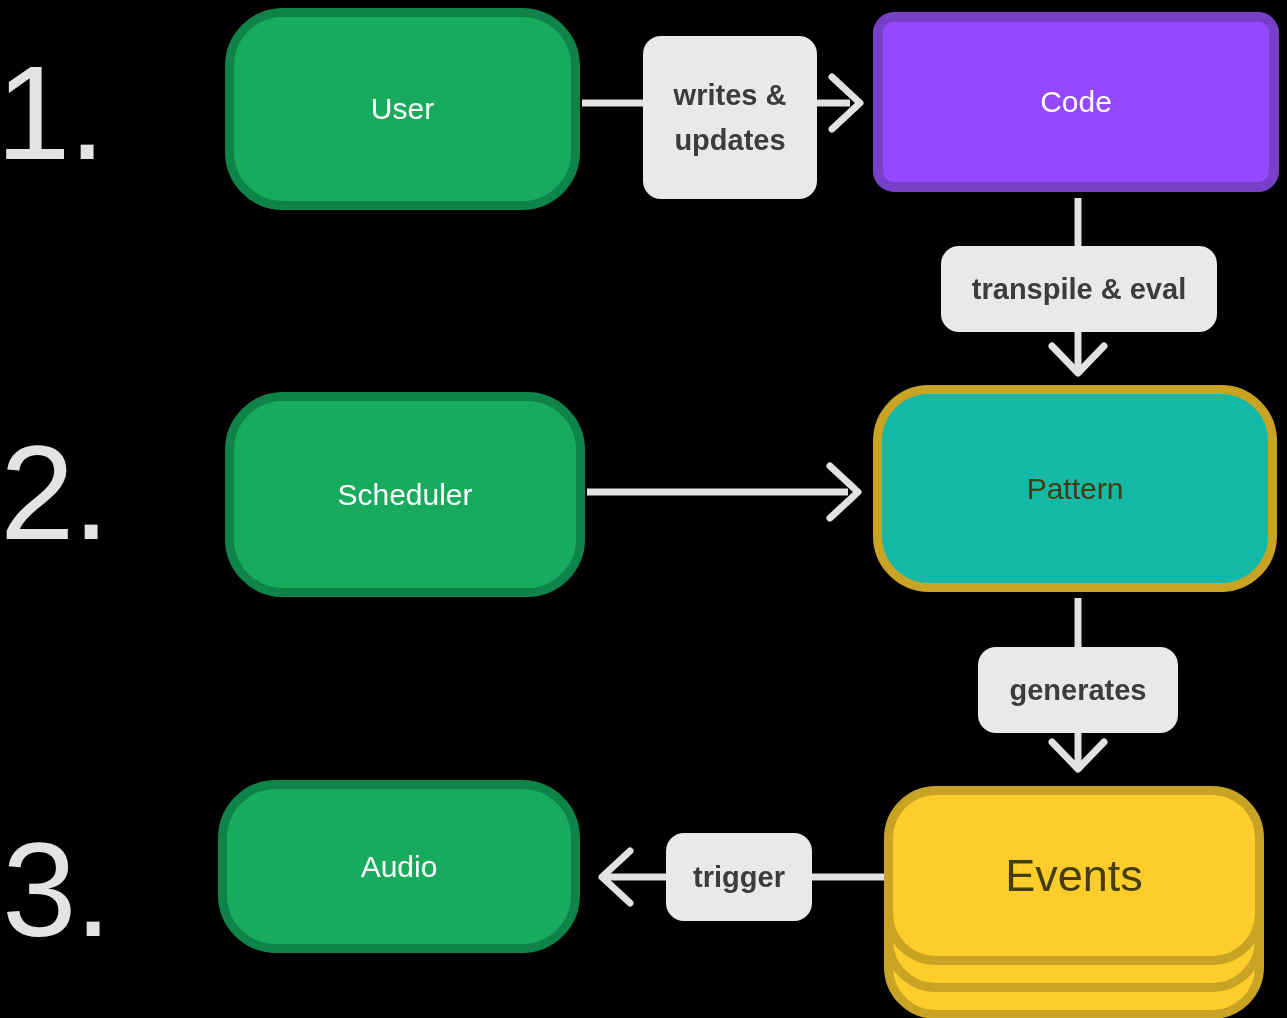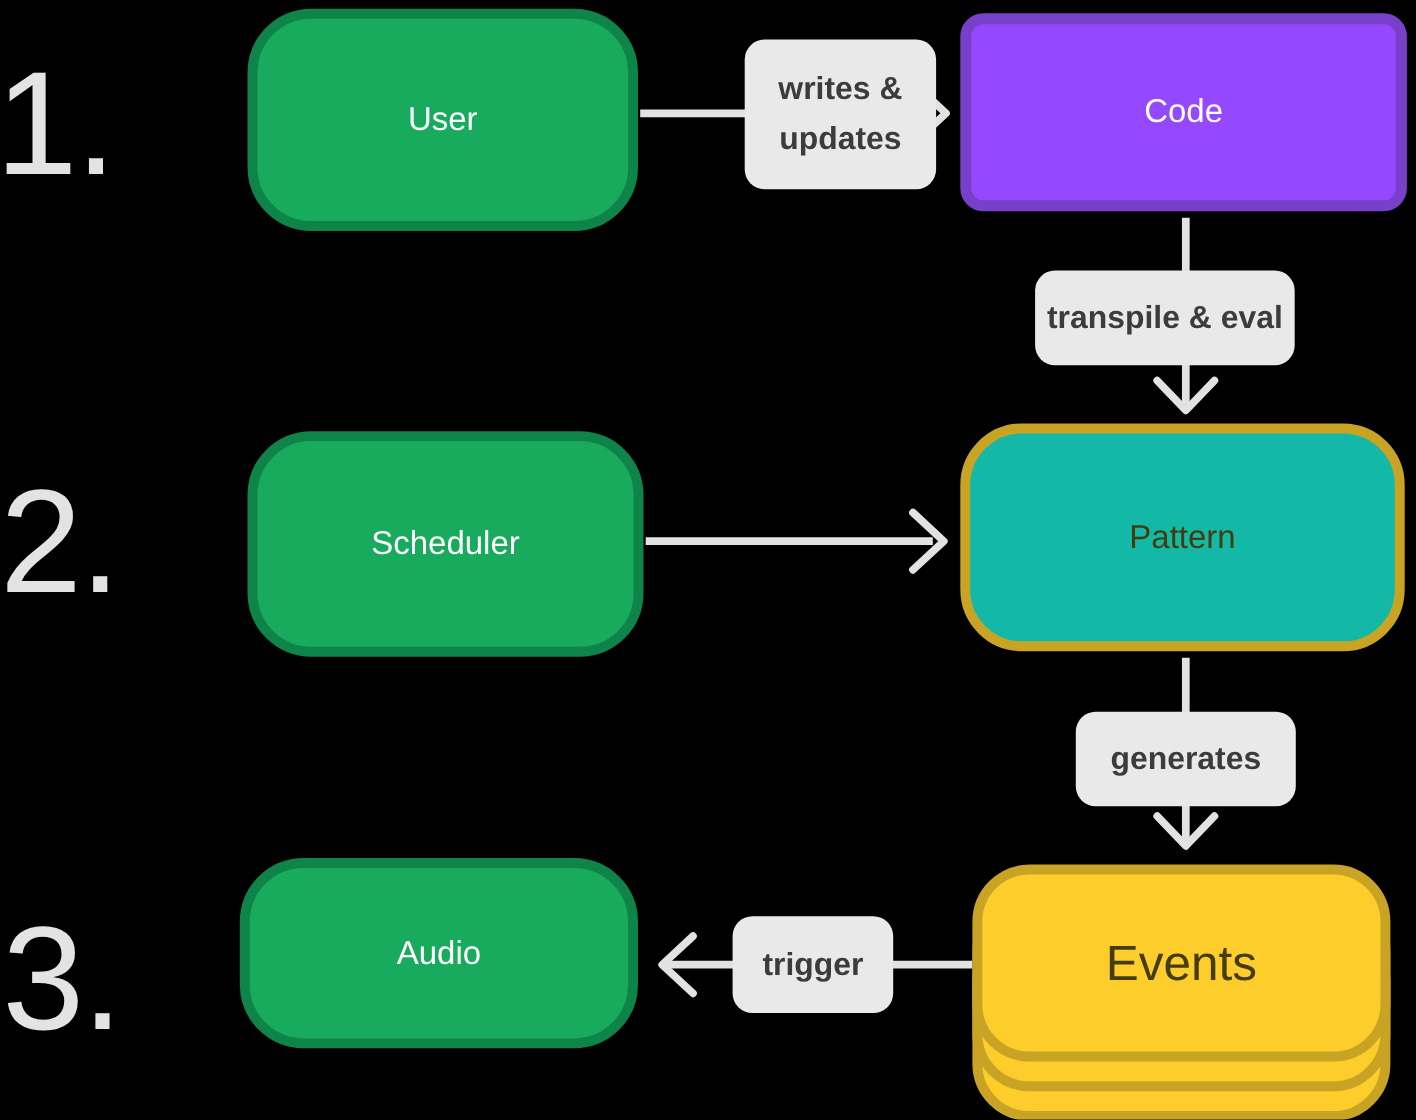--- a/index.html
+++ b/index.html
@@ -126,30 +126,30 @@
   </svg>
 
   <div class="step-number" style="left:-4px; top:46px;">1.</div>
   <div class="step-number" style="left:0px; top:426px;">2.</div>
   <div class="step-number" style="left:2px; top:823px;">3.</div>
 
   <div class="node node-green" style="left:225px; top:8px; width:355px; height:202px;">
     <span>User</span>
   </div>
 
-  <div class="edge-label" style="left:677px; top:36px; width:174px; height:136px;">
+  <div class="edge-label" style="left:643px; top:36px; width:174px; height:163px;">
     <span>writes &amp;</span>
     <span>updates</span>
   </div>
 
   <div class="node node-purple" style="left:873px; top:12px; width:406px; height:180px;">
     <span>Code</span>
   </div>
 
-  <div class="edge-label" style="left:941px; top:246px; width:236px; height:86px;">
+  <div class="edge-label" style="left:941px; top:246px; width:276px; height:86px;">
     <span>transpile &amp; eval</span>
   </div>
 
   <div class="node node-green" style="left:225px; top:392px; width:360px; height:205px;">
     <span>Scheduler</span>
   </div>
 
 
   <div class="node node-yellow" style="left:873px; top:385px; width:404px; height:207px;">
     <span>Pattern</span>

